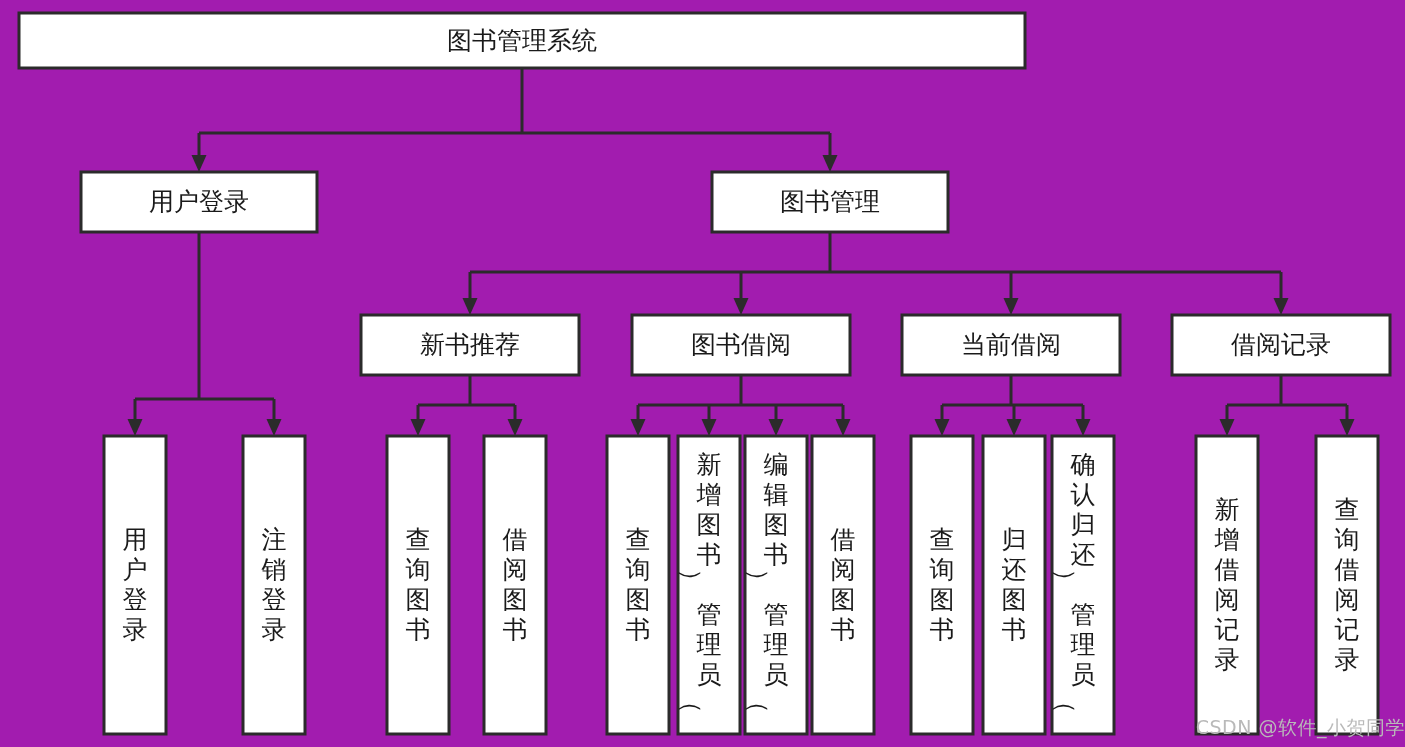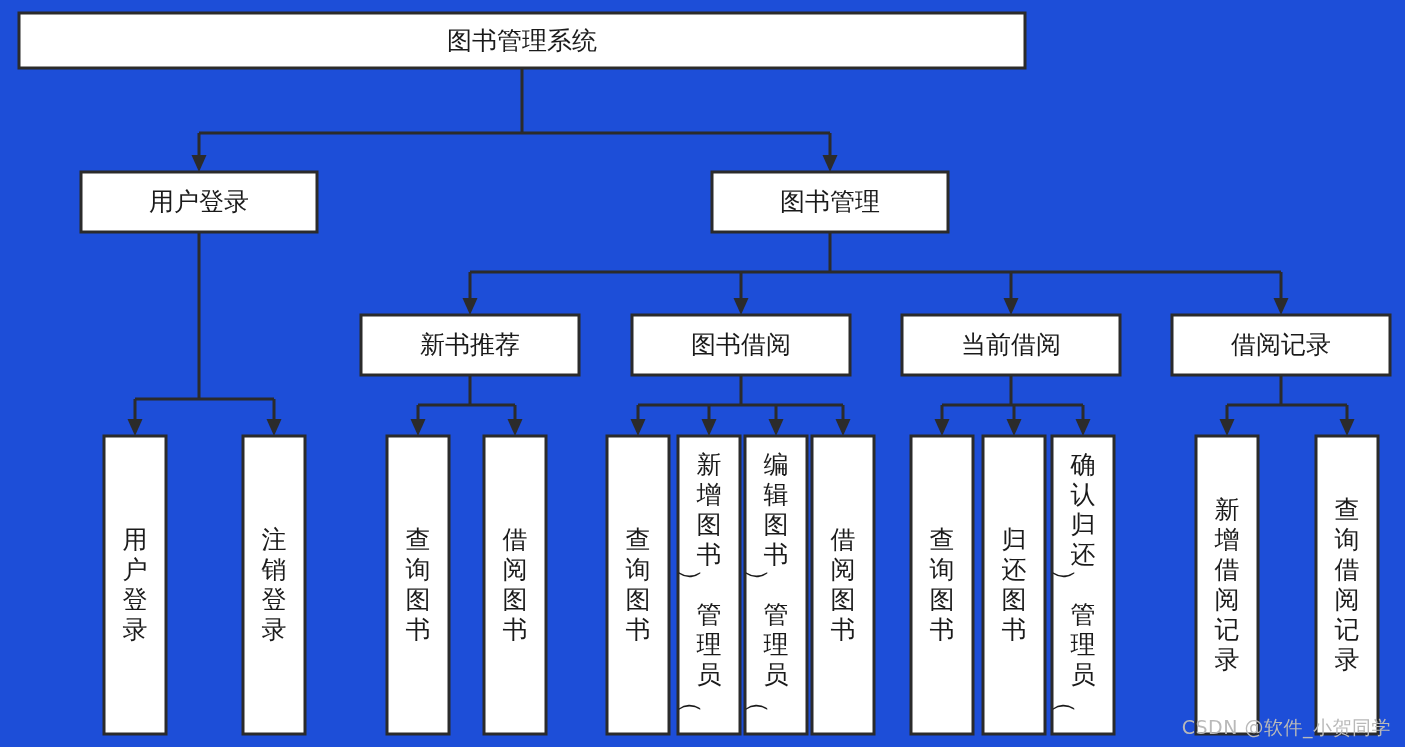--- a/index.html
+++ b/index.html
@@ -11,21 +11,21 @@
   body {
     width: 1405px;
     height: 747px;
     font-family: "Liberation Sans", "DejaVu Sans", sans-serif;
     overflow: hidden;
   }
   #diagram-root {
     position: relative;
     width: 1405px;
     height: 747px;
-    background: #1d4ed8;
+    background: #a21caf;
   }
   svg#flow-svg {
     position: absolute;
     left: 0;
     top: 0;
     width: 1405px;
     height: 747px;
     display: block;
   }
   .node-box {
@@ -51,21 +51,21 @@
     dominant-baseline: middle;
   }
   .node-label-vertical {
     fill: #1a1a1a;
     font-family: "DejaVu Sans", "Liberation Sans", sans-serif;
     font-size: 25px;
     text-anchor: middle;
   }
   .watermark {
     position: absolute;
-    right: 14px;
+    right: 0;
     bottom: 6px;
     font-family: "DejaVu Sans", "Liberation Sans", sans-serif;
     font-size: 19px;
     color: #b9b9b9;
     white-space: nowrap;
     letter-spacing: 0.5px;
     user-select: none;
   }
 </style>
 </head>

